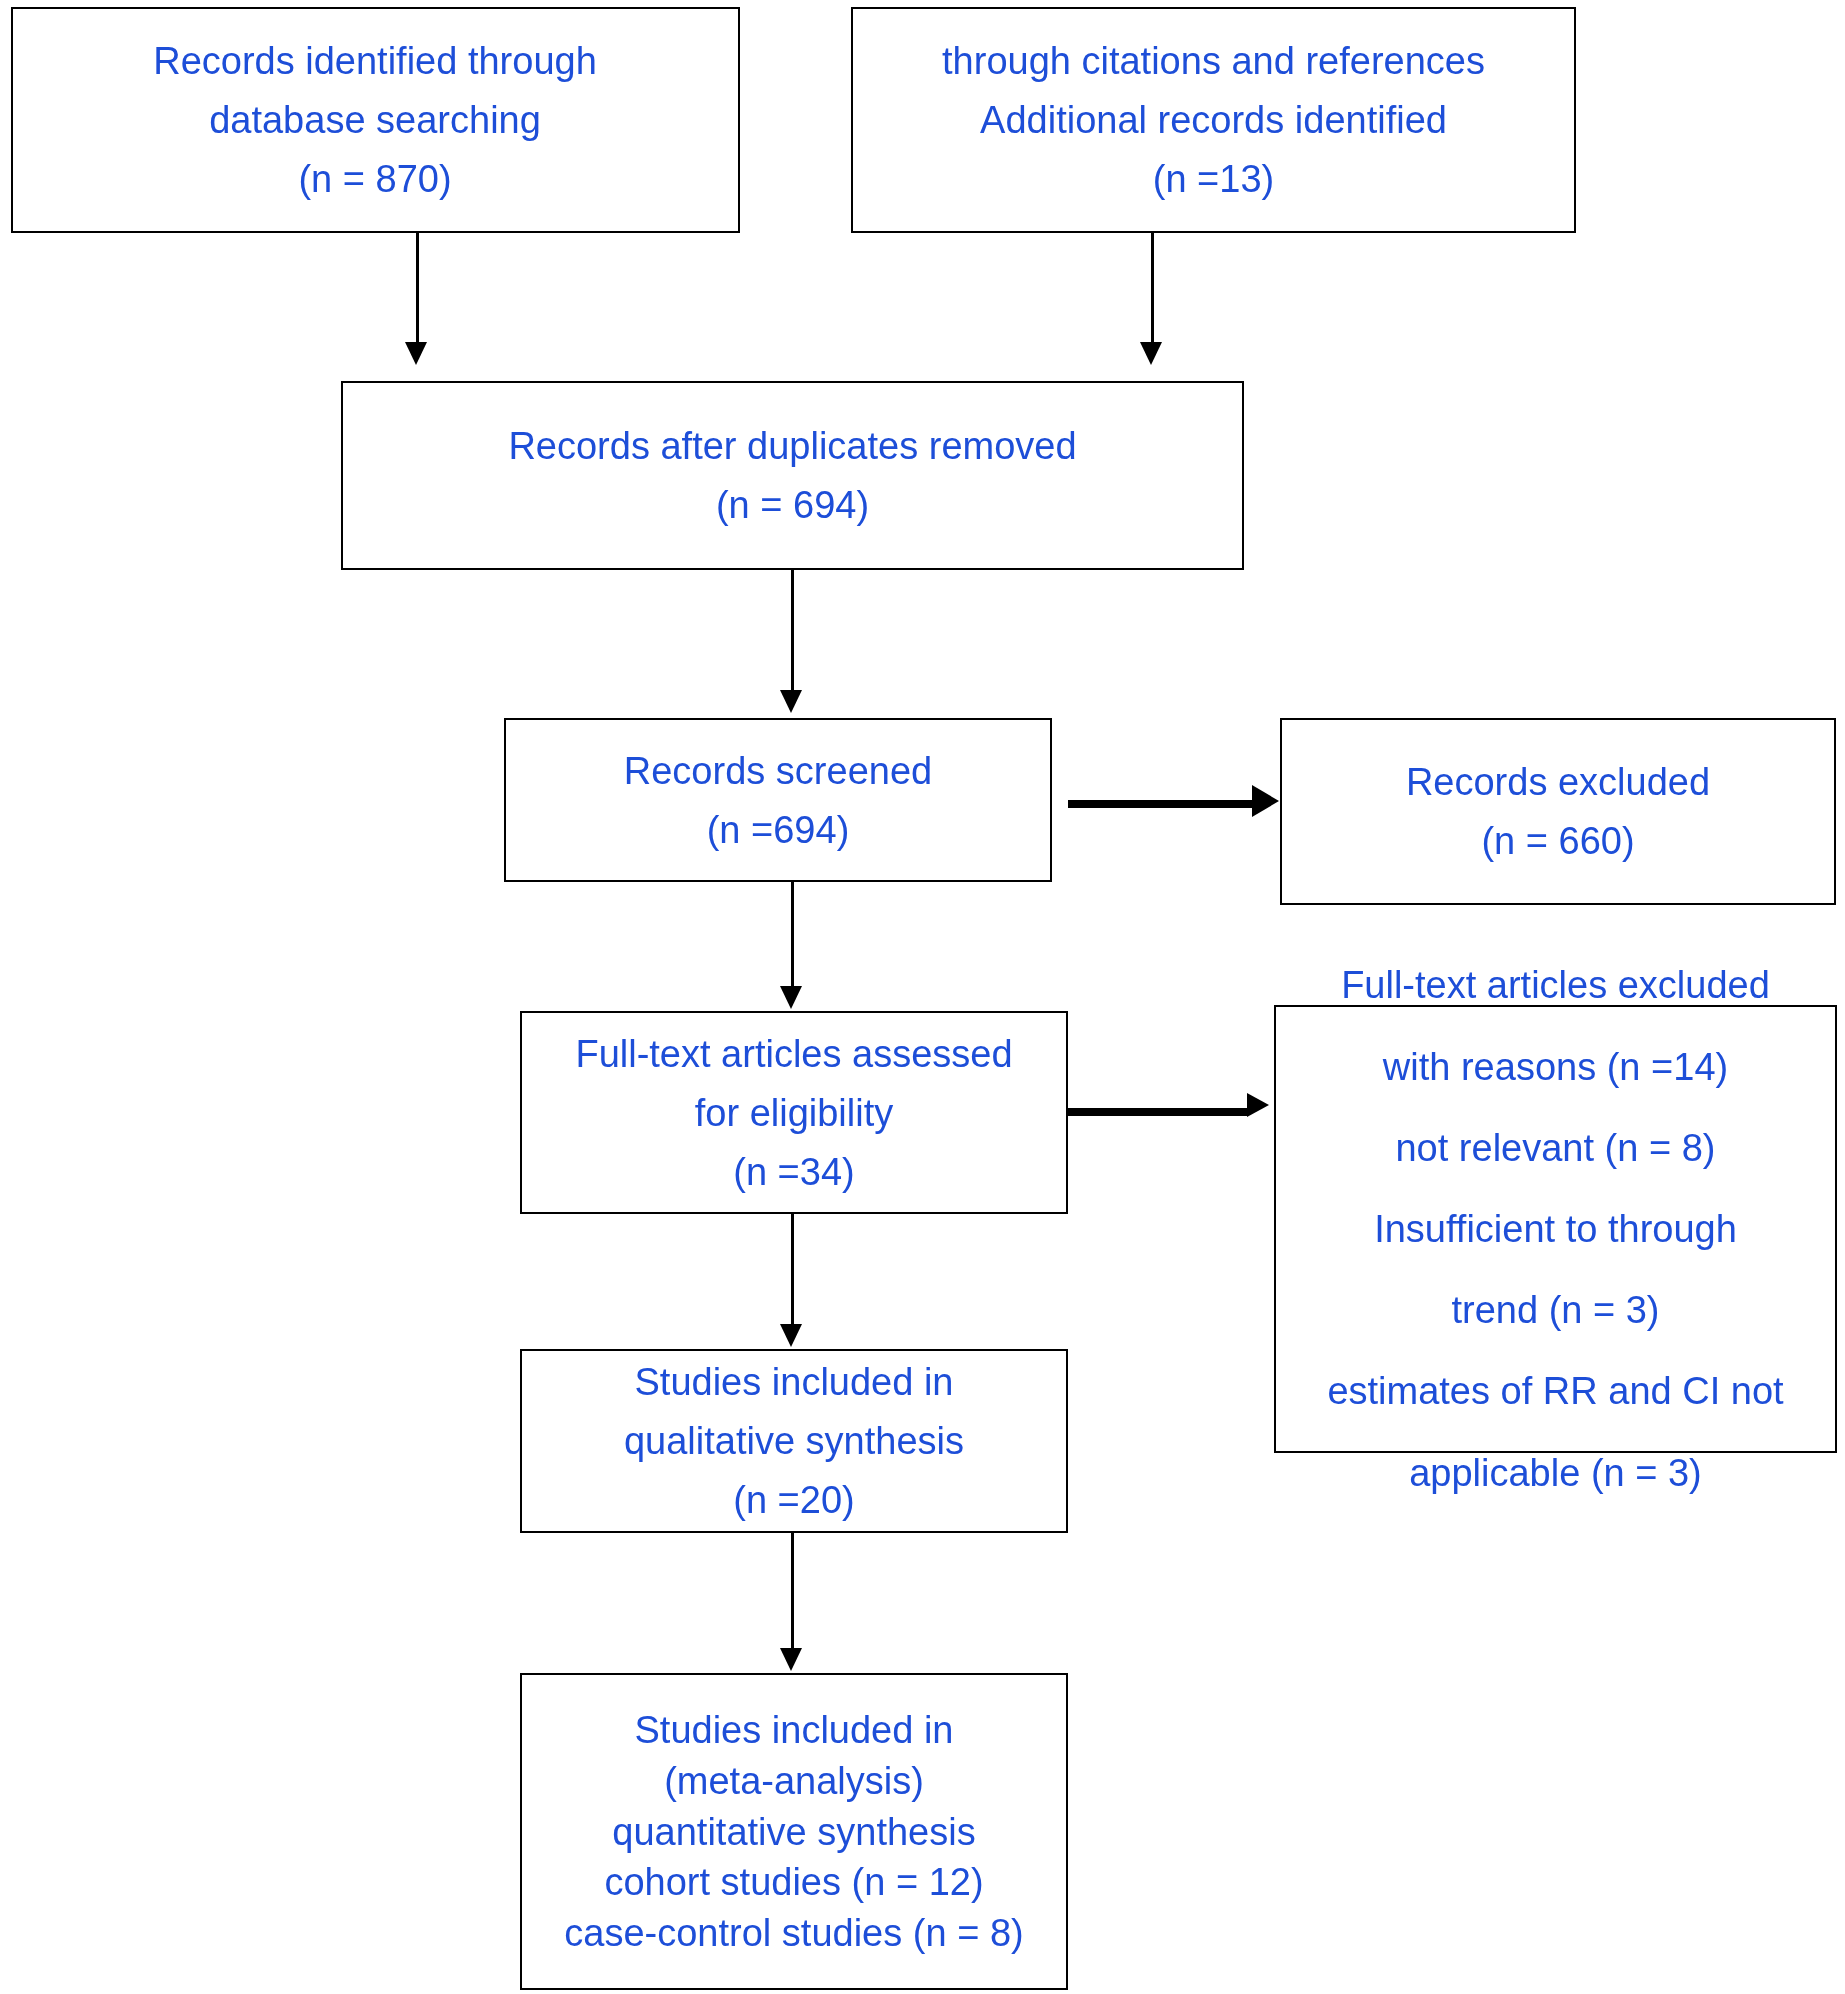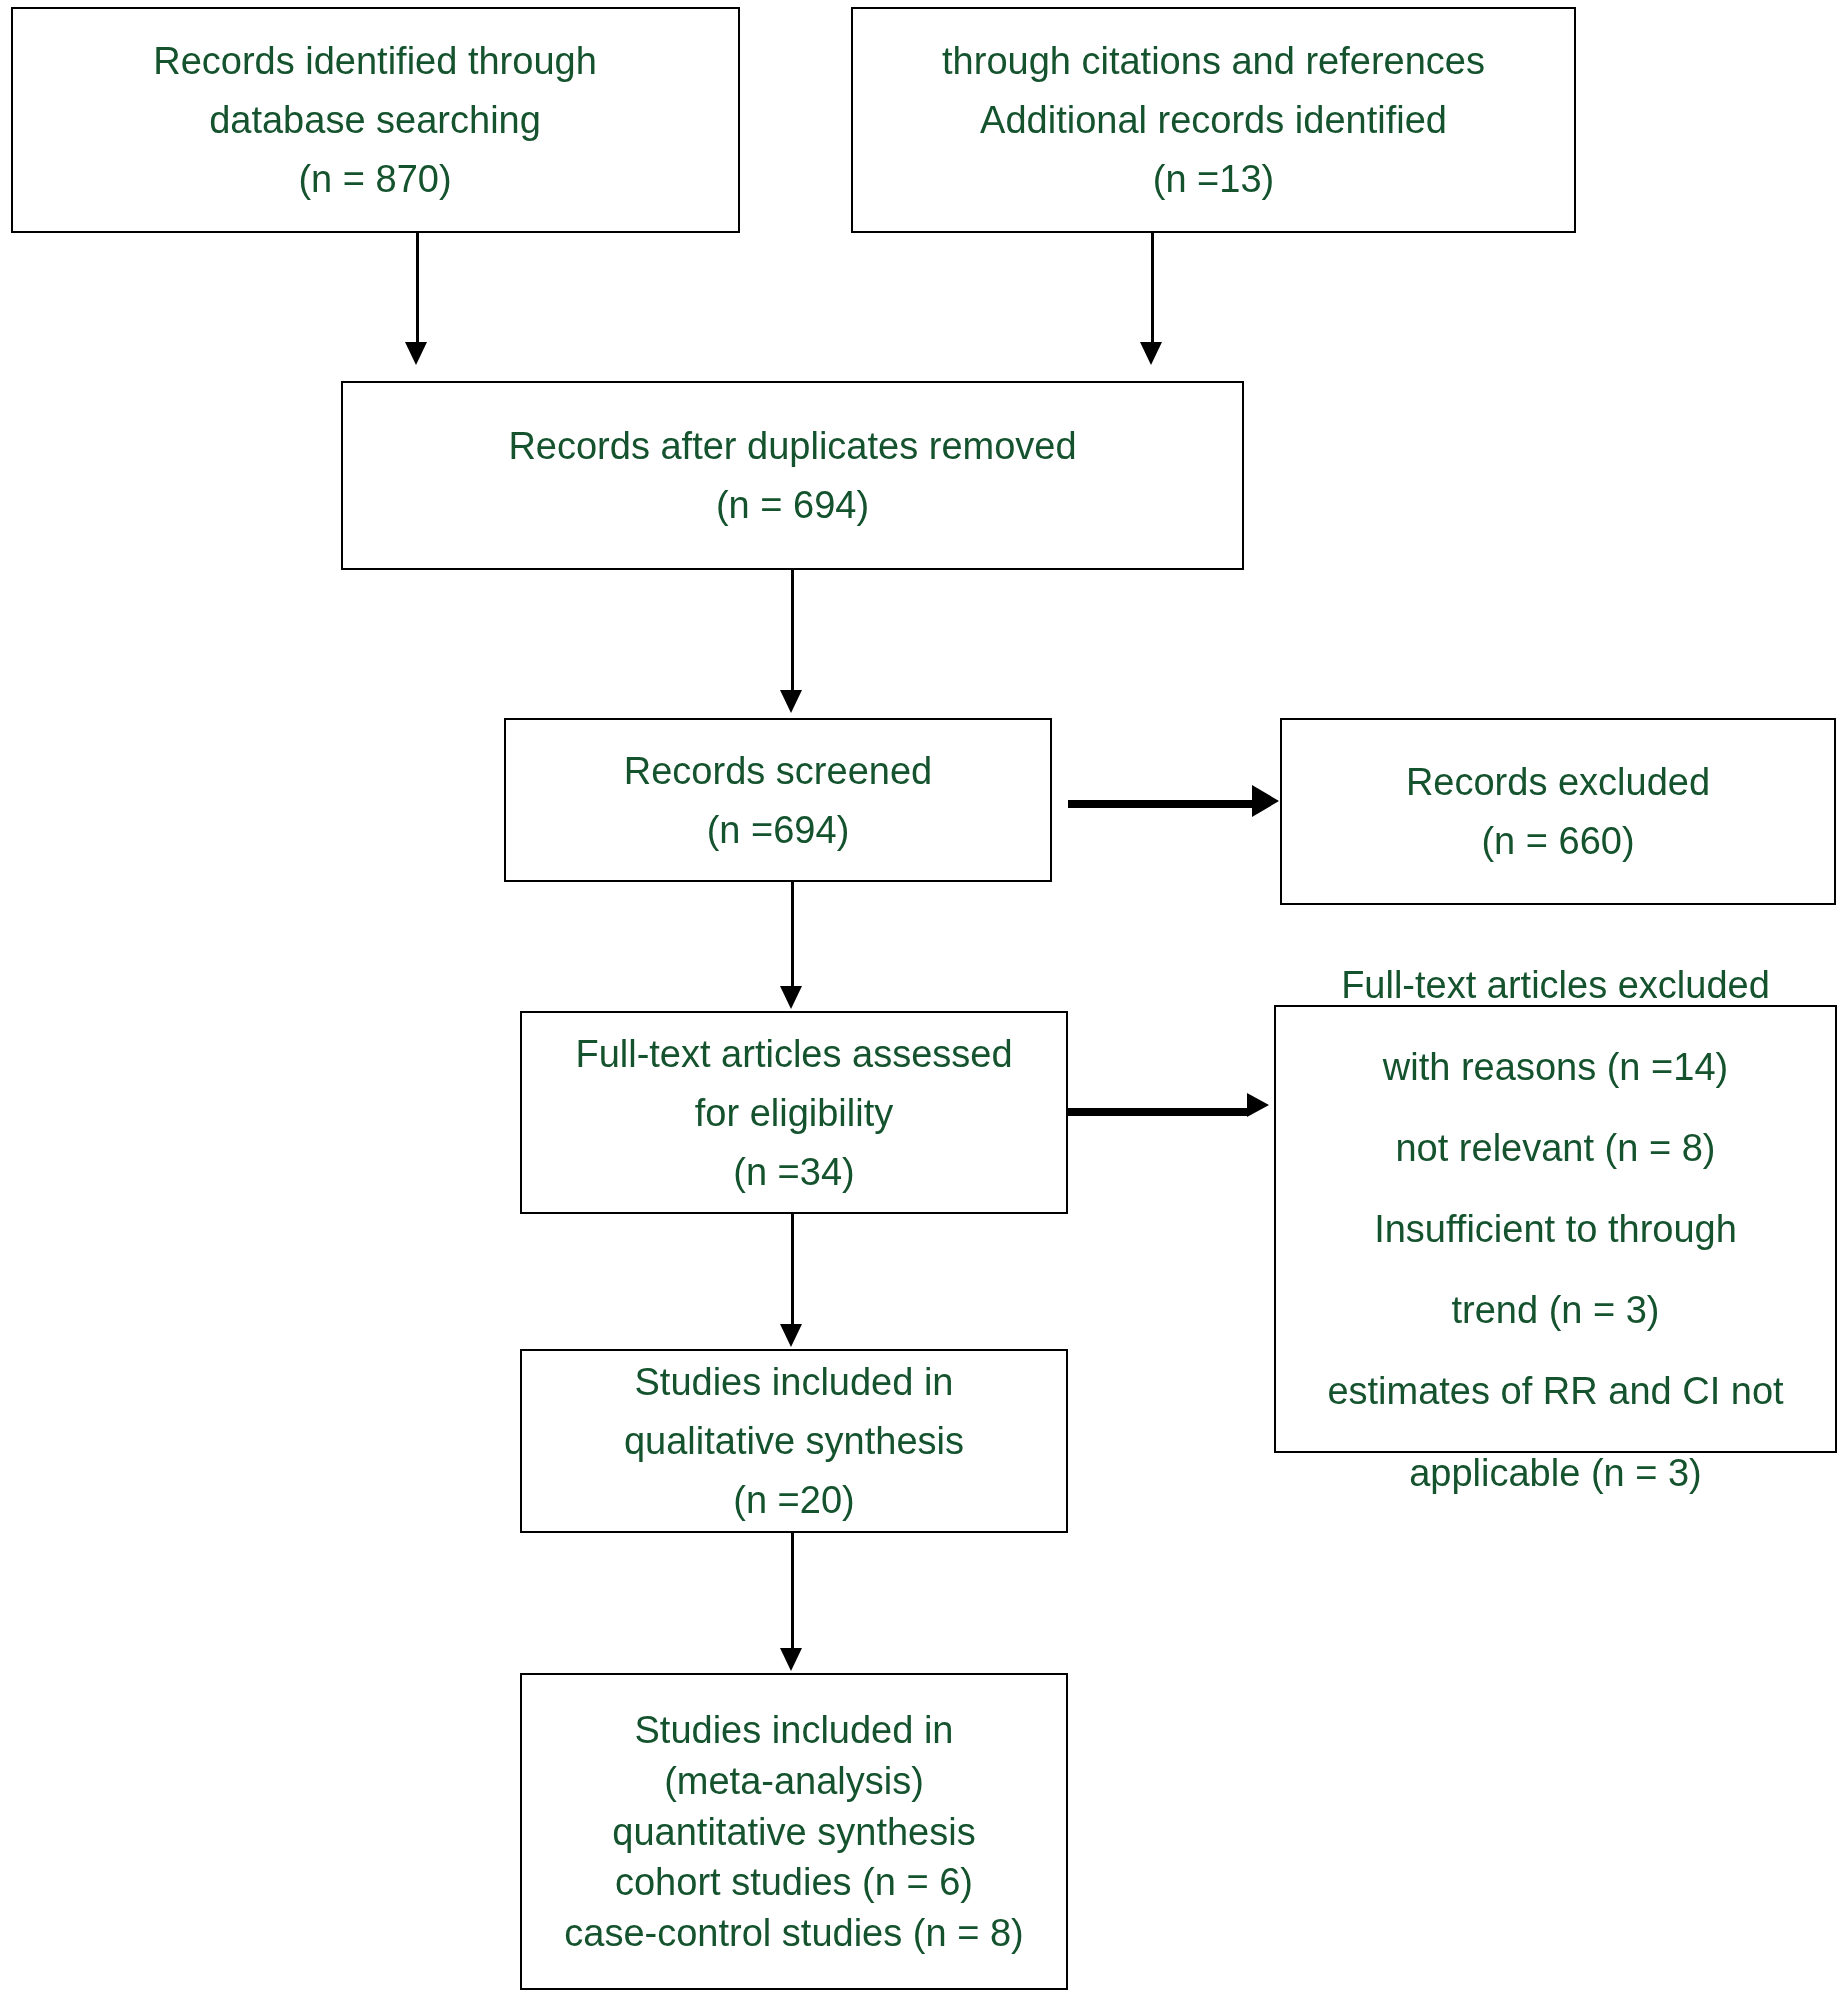--- a/index.html
+++ b/index.html
@@ -22,21 +22,21 @@
     box-sizing: border-box;
     border: 2.9px solid #000000;
     background: #ffffff;
     display: flex;
     flex-direction: column;
     align-items: center;
     justify-content: center;
     text-align: center;
     font-size: 38px;
     line-height: 1.0;
-    color: #14532d;
+    color: #1d4ed8;
     padding: 5.8px 10.5px;
   }
   .node .ln {
     display: block;
     width: 100%;
     white-space: nowrap;
   }
 
   
   #n-db        { left: 10.5px;   top: 7px;   width: 729px; height: 226px; }
@@ -164,21 +164,21 @@
   <div class="node" id="n-qual">
     <span class="ln">Studies included in</span>
     <span class="ln">qualitative synthesis</span>
     <span class="ln">(n =20)</span>
   </div>
 
   <div class="node" id="n-quant">
     <span class="ln">Studies included in</span>
     <span class="ln">(meta-analysis)</span>
     <span class="ln">quantitative synthesis</span>
-    <span class="ln">cohort studies (n = 6)</span>
+    <span class="ln">cohort studies (n = 12)</span>
     <span class="ln">case-control studies (n = 8)</span>
   </div>
 
   <div class="vline" id="c1-line"></div>
   <div class="arrow-down" id="c1-arrow"></div>
 
   <div class="vline" id="c2-line"></div>
   <div class="arrow-down" id="c2-arrow"></div>
 
   <div class="vline" id="c3-line"></div>

